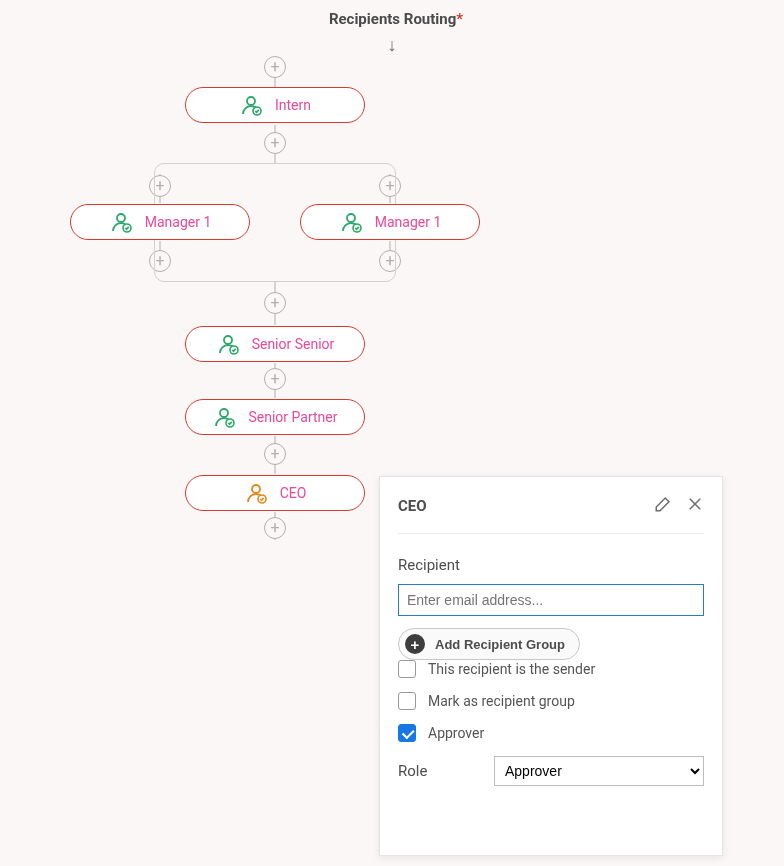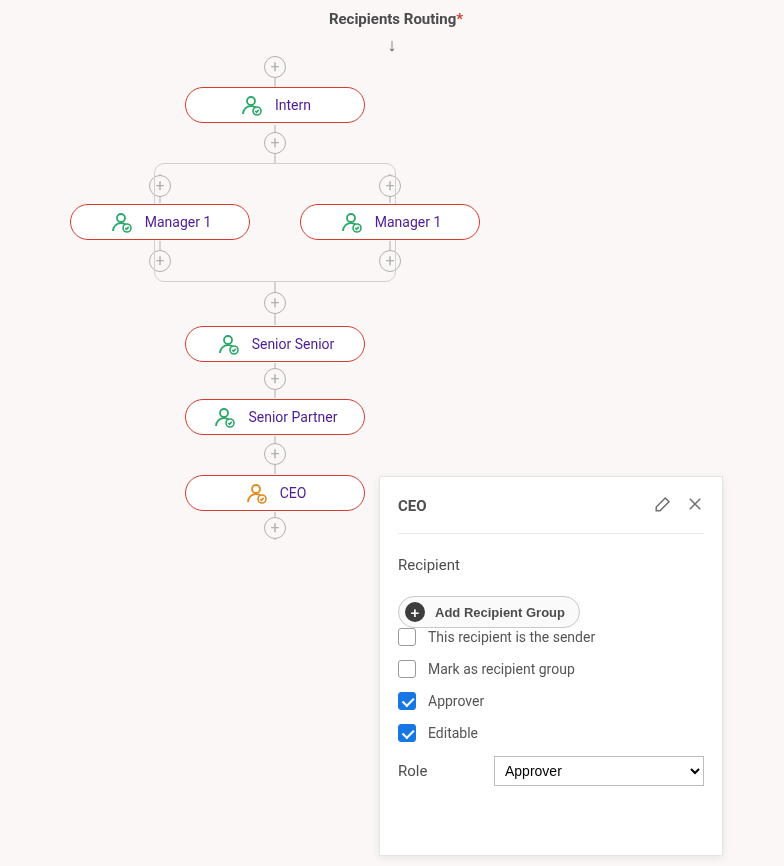--- a/index.html
+++ b/index.html
@@ -52,21 +52,21 @@
     position: absolute;
     width: 180px;
     height: 36px;
     border: 1.5px solid #d73a2e;
     border-radius: 18px;
     background: #fff;
     display: flex;
     align-items: center;
     justify-content: center;
     font-size: 14px;
-    color: #4c1d95;
+    color: #ec4899;
     transform: translateX(-50%);
     gap: 12px;
     cursor: pointer;
   }
   .recipient-node .icon-wrap { display:flex; align-items:center; }
   .parallel-box {
     position: absolute;
     border: 1px solid #d0d0d0;
     border-radius: 10px;
     background: transparent;
@@ -302,41 +302,38 @@
       </span>
       <span>
         <svg width="18" height="18" viewBox="0 0 24 24" fill="none" stroke="#6e6e6e" stroke-width="2">
             <path d="M5 5l14 14M19 5L5 19"></path>
           </svg>
       </span>
     </div>
   </div>
 
   <div class="section-label">Recipient</div>
+  <input class="email-input" type="text" placeholder="Enter email address..." style="">
   <button class="add-group-btn">
     <span class="plus-dot">+</span>
     <span>Add Recipient Group</span>
   </button>
 
 
   <div class="opt-row">
     <div class="cb"></div>
     <span>This recipient is the sender</span>
   </div>
   <div class="opt-row">
     <div class="cb"></div>
     <span>Mark as recipient group</span>
   </div>
   <div class="opt-row">
     <div class="cb checked"></div>
     <span>Approver</span>
-  </div>
-  <div class="opt-row">
-    <div class="cb checked"></div>
-    <span>Editable</span>
   </div>
 
   <div class="role-row">
     <span class="section-label" style="margin:0">Role</span>
     <select class="role-select">
       <option>Approver</option>
     </select>
   </div>
 </div>
 

